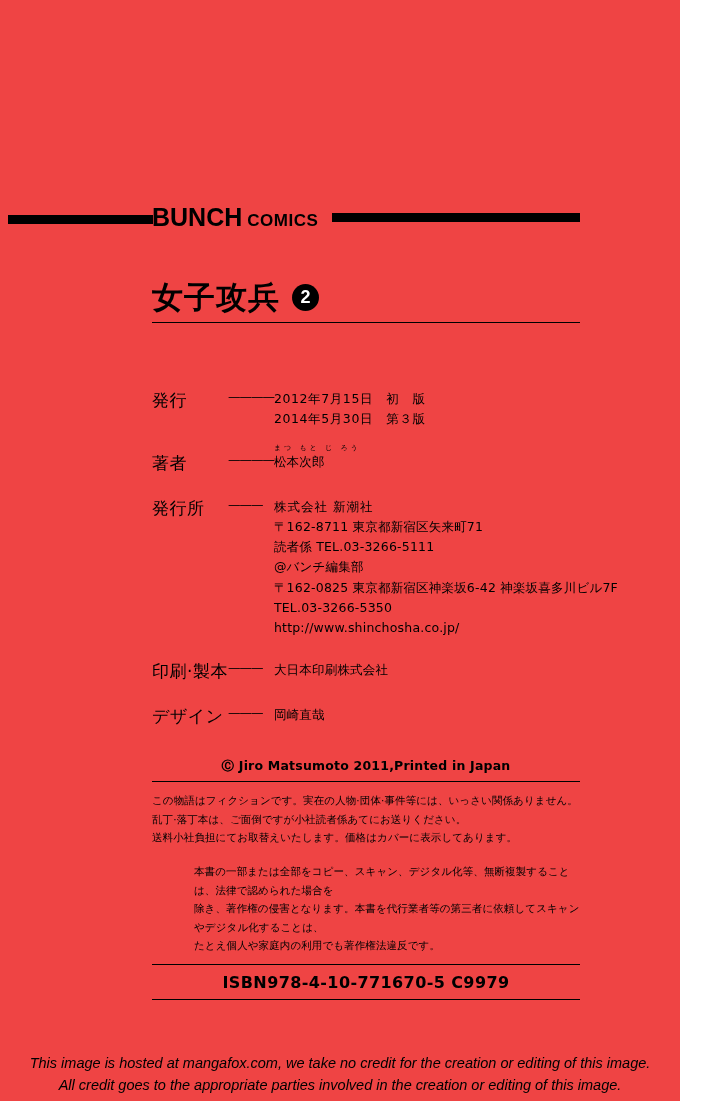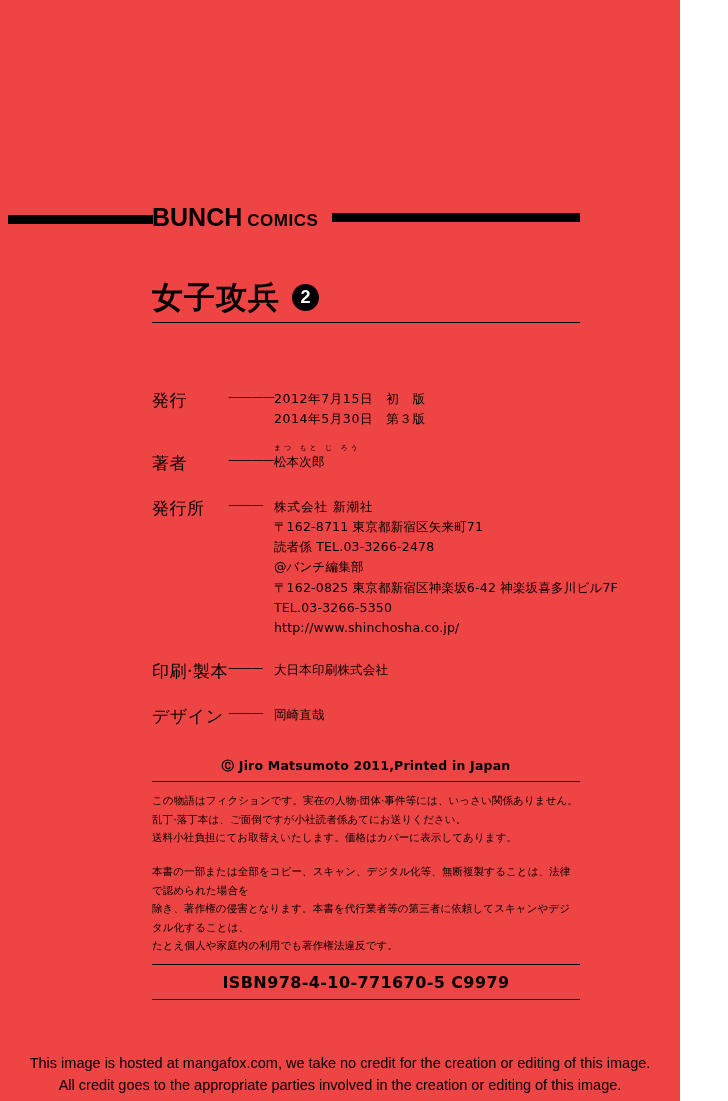--- a/index.html
+++ b/index.html
@@ -172,21 +172,21 @@
   }
 
   .legal {
     font-family: "DejaVu Sans", sans-serif;
     font-size: 10.5px;
     line-height: 1.75;
     margin: 9px 0 0 0;
     letter-spacing: 0.1px;
   }
   .legal p { margin: 0; }
-  .legal-block-2 { margin-top: 16px; }
+  .legal-block-2 { margin-top: 16px; margin-left: 42px; }
 
   .isbn {
     text-align: center;
     font-family: "DejaVu Sans", sans-serif;
     font-size: 16px;
     font-weight: bold;
     letter-spacing: 0.4px;
     padding: 8px 0 7px 0;
   }
 
@@ -195,21 +195,21 @@
     position: absolute;
     left: 0;
     right: 0;
     top: 1052px;
     text-align: center;
     font-family: "Liberation Sans", sans-serif;
     font-size: 14.5px;
     line-height: 1.52;
     color: #000;
   }
-  .footer-notice p { margin: 0; }
+  .footer-notice p { margin: 0; font-style: italic; }
 </style>
 </head>
 <body>
 
 <div class="page">
 
   <div class="leftbar"></div>
 
   <div class="colophon">
 
@@ -248,21 +248,21 @@
           </td>
         </tr>
 
 
         <tr>
           <td class="c-label">発行所</td>
           <td class="c-dash">———</td>
           <td class="c-val">
             <span class="line wide">株式会社 新潮社</span>
             <span class="line">〒162-8711 東京都新宿区矢来町71</span>
-            <span class="line">読者係 TEL.03-3266-2478</span>
+            <span class="line">読者係 TEL.03-3266-5111</span>
             <span class="line">@バンチ編集部</span>
             <span class="line">〒162-0825 東京都新宿区神楽坂6-42 神楽坂喜多川ビル7F</span>
             <span class="line">TEL.03-3266-5350</span>
             <span class="line">http://www.shinchosha.co.jp/</span>
           </td>
         </tr>
 
         <tr>
           <td class="c-label">印刷·製本</td>
           <td class="c-dash">———</td>

